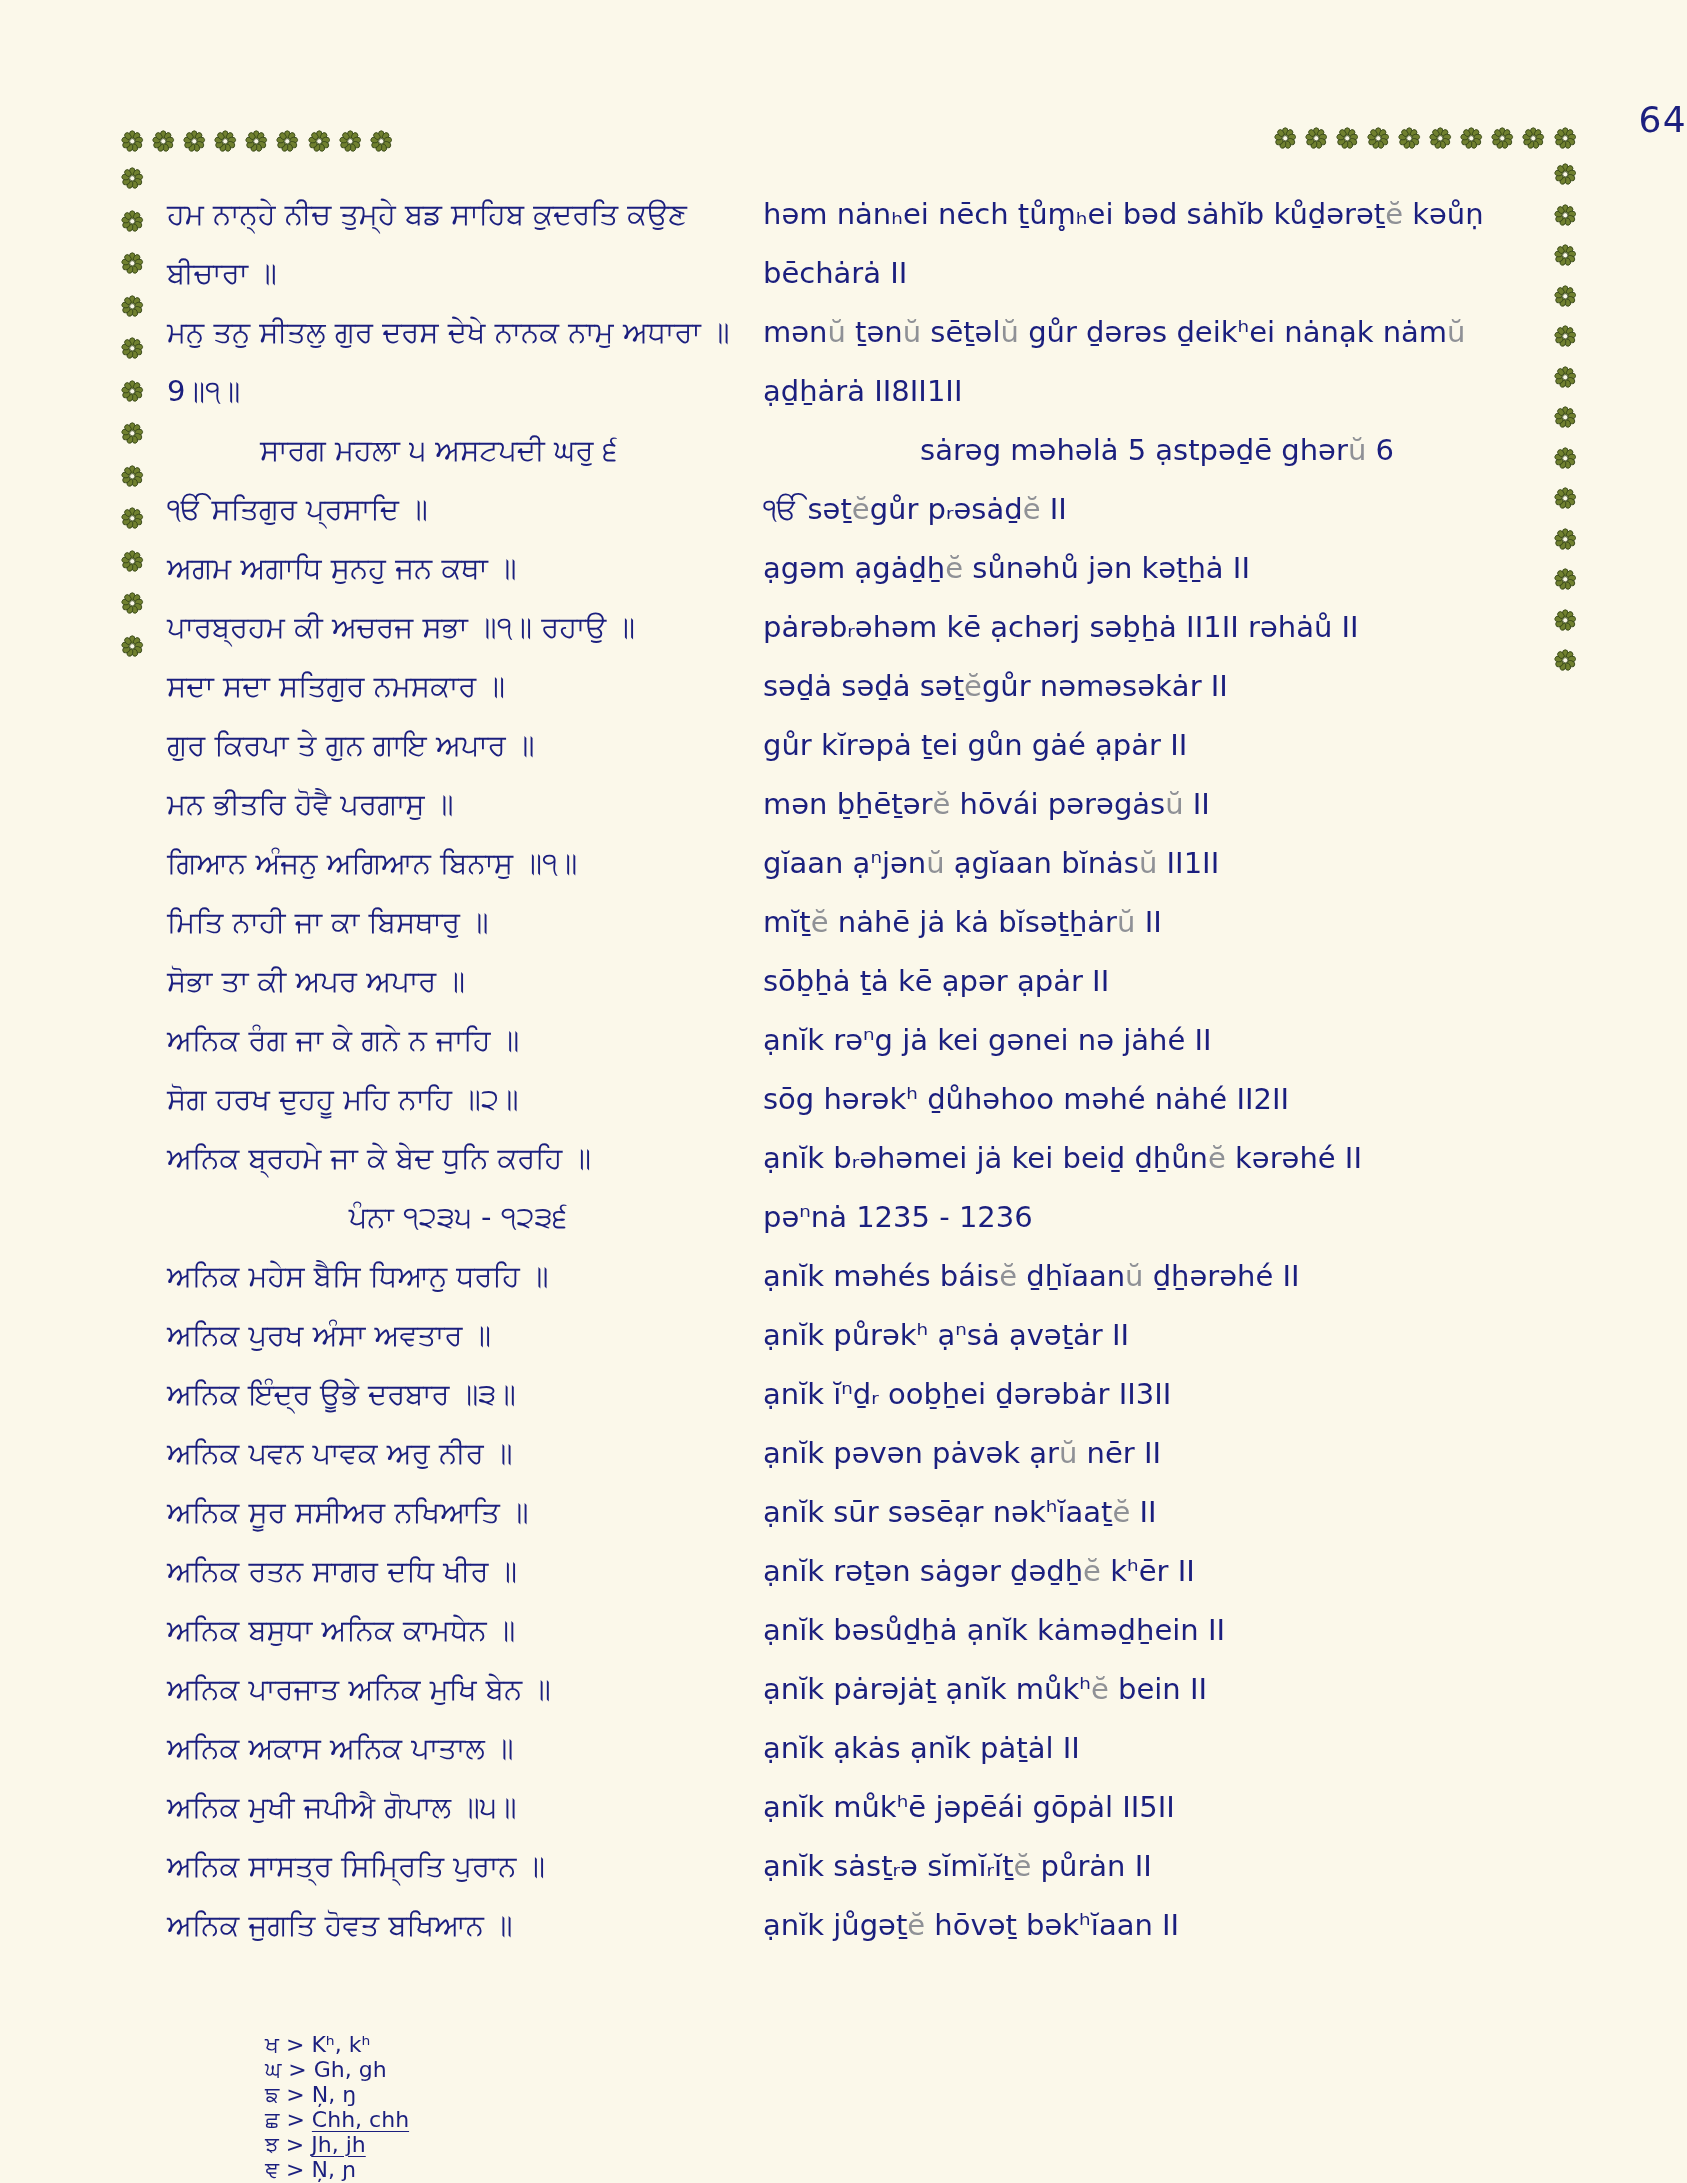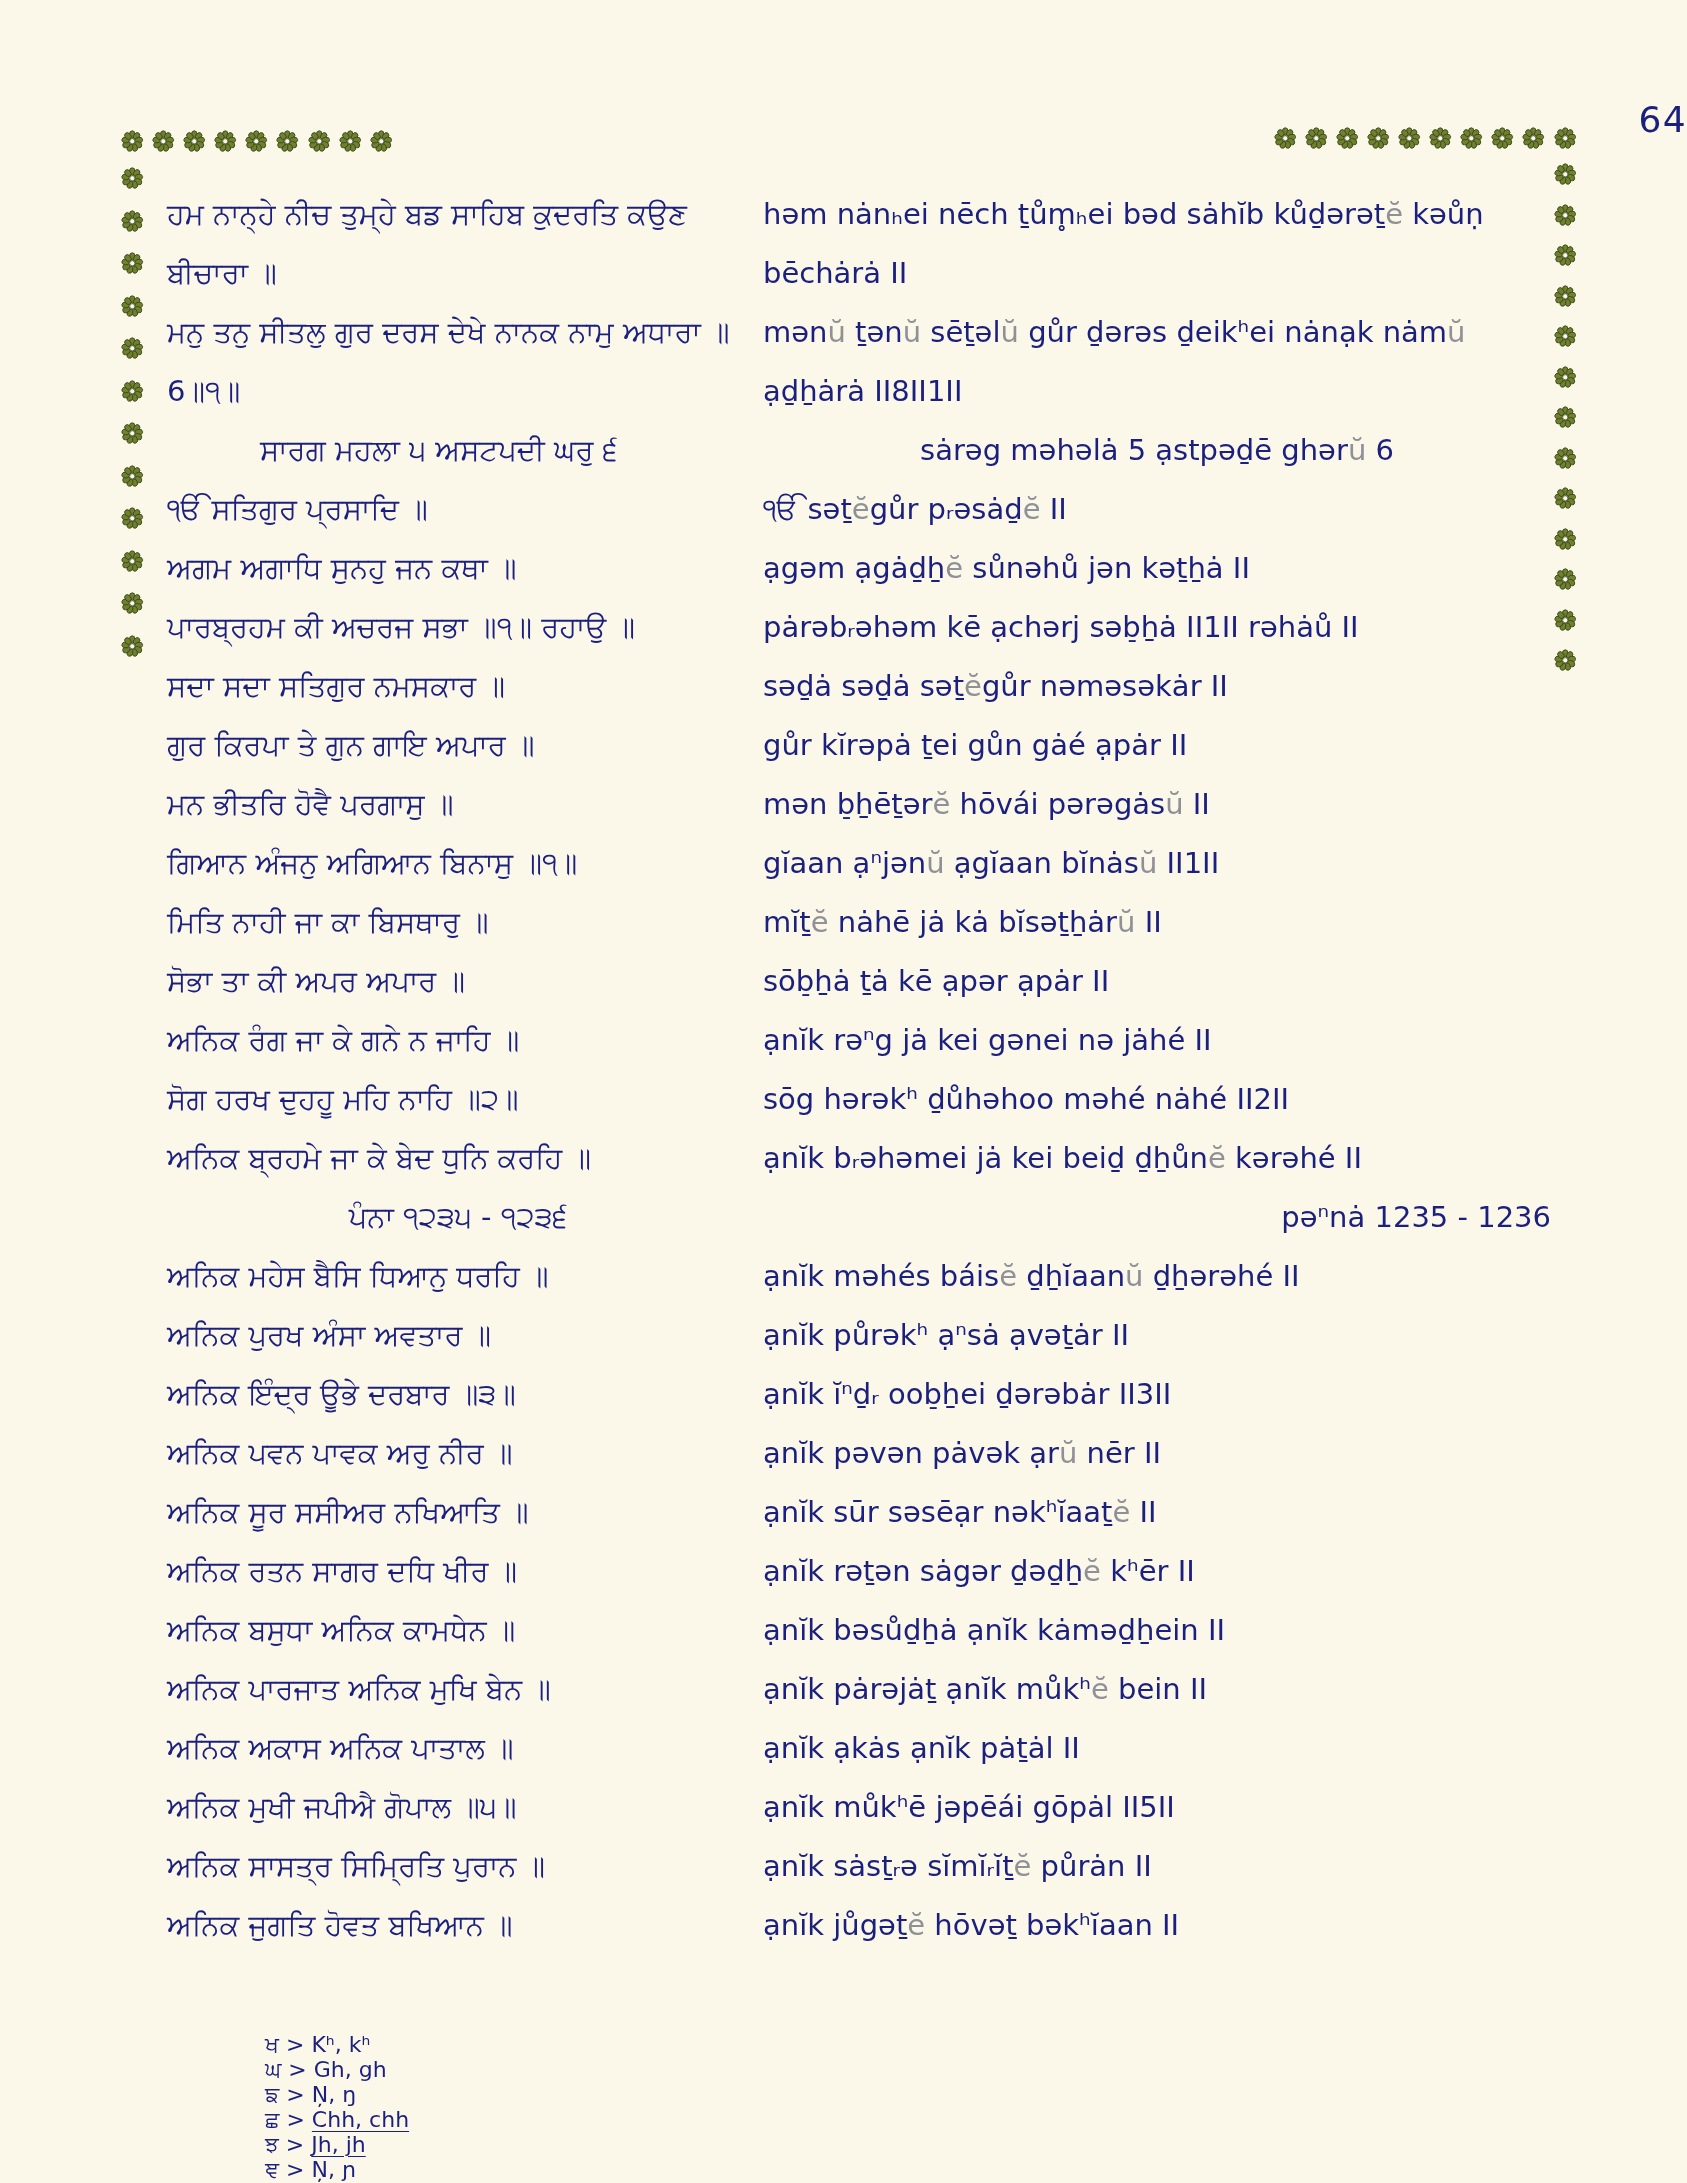--- a/index.html
+++ b/index.html
@@ -28,21 +28,21 @@
     width:582px;flex:0 0 582px;
     font-size:29px;line-height:59px;
   }
   .t-cell{
     flex:1;margin-left:14px;
     font-size:29px;line-height:59px;
   }
   .verse-row.title .g-cell{padding-left:93px;box-sizing:border-box;}
   .verse-row.title .t-cell{text-align:center;}
   .verse-row.center .g-cell{text-align:center;}
-  .verse-row.center .t-cell{text-align:right;}
+  .verse-row.center .t-cell{text-align:left;}
   .soft{color:#8f9196;}
   
   .legend{position:absolute;left:265px;top:2032px;width:1111px;}
   .legend-row{display:flex;justify-content:space-between;font-size:22px;margin-bottom:10.6px;flex-direction:column;}
   .legend-item{white-space:nowrap;}
   .lat-ul{text-decoration:underline;text-underline-offset:4px;text-decoration-thickness:1.3px;}
 </style>
 </head>
 <body>
 
@@ -584,21 +584,21 @@
       <circle cx="20" cy="20" r="4.6" fill="#fbf8ea" stroke="#3a4a1a" stroke-width="1.4"></circle>
     </svg>
   </div>
 
 <div class="verses">
     <div class="verse-row">
       <div class="g-cell">ਹਮ ਨਾਨ੍ਹੇ ਨੀਚ ਤੁਮ੍ਹੇ ਬਡ ਸਾਹਿਬ ਕੁਦਰਤਿ ਕਉਣ ਬੀਚਾਰਾ ॥</div>
       <div class="t-cell">həm nȧnₕei nēch ṯům̥ₕei bəd sȧhĭb kůḏərəṯ<span class="soft">ĕ</span> kəůṇ bēchȧrȧ II</div>
     </div>
     <div class="verse-row">
-      <div class="g-cell">ਮਨੁ ਤਨੁ ਸੀਤਲੁ ਗੁਰ ਦਰਸ ਦੇਖੇ ਨਾਨਕ ਨਾਮੁ ਅਧਾਰਾ ॥6॥੧॥</div>
+      <div class="g-cell">ਮਨੁ ਤਨੁ ਸੀਤਲੁ ਗੁਰ ਦਰਸ ਦੇਖੇ ਨਾਨਕ ਨਾਮੁ ਅਧਾਰਾ ॥9॥੧॥</div>
       <div class="t-cell">mən<span class="soft">ŭ</span> ṯən<span class="soft">ŭ</span> sēṯəl<span class="soft">ŭ</span> gůr ḏərəs ḏeikʰei nȧnạk nȧm<span class="soft">ŭ</span> ạḏẖȧrȧ II8II1II</div>
     </div>
     <div class="verse-row title">
       <div class="g-cell">ਸਾਰਗ ਮਹਲਾ ੫ ਅਸਟਪਦੀ ਘਰੁ ੬</div>
       <div class="t-cell">sȧrəg məhəlȧ 5 ạstpəḏē ghər<span class="soft">ŭ</span> 6</div>
     </div>
     <div class="verse-row">
       <div class="g-cell">ੴ ਸਤਿਗੁਰ ਪ੍ਰਸਾਦਿ ॥</div>
       <div class="t-cell">ੴ  səṯ<span class="soft">ĕ</span>gůr pᵣəsȧḏ<span class="soft">ĕ</span> II</div>
     </div>

